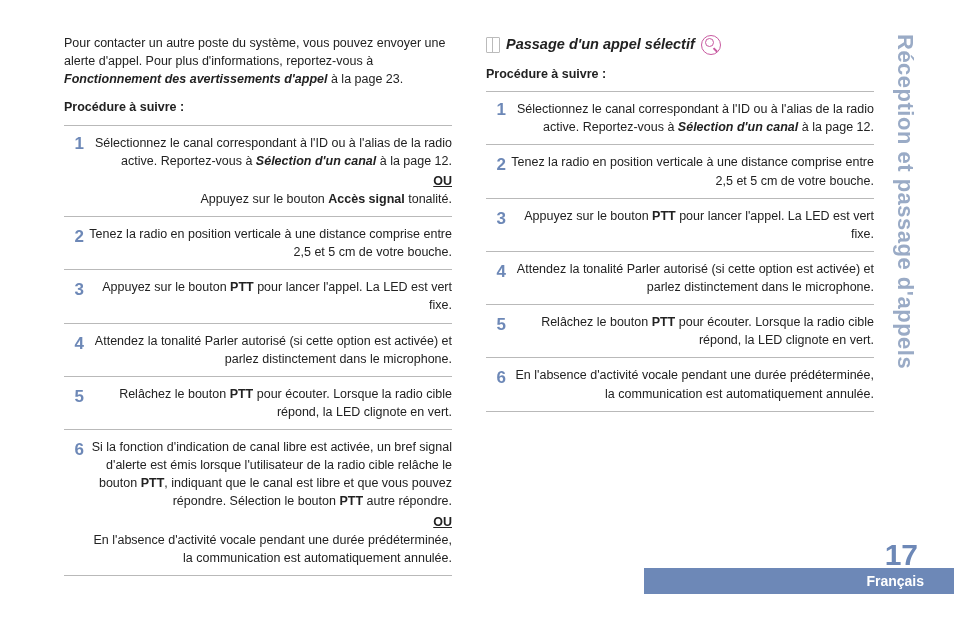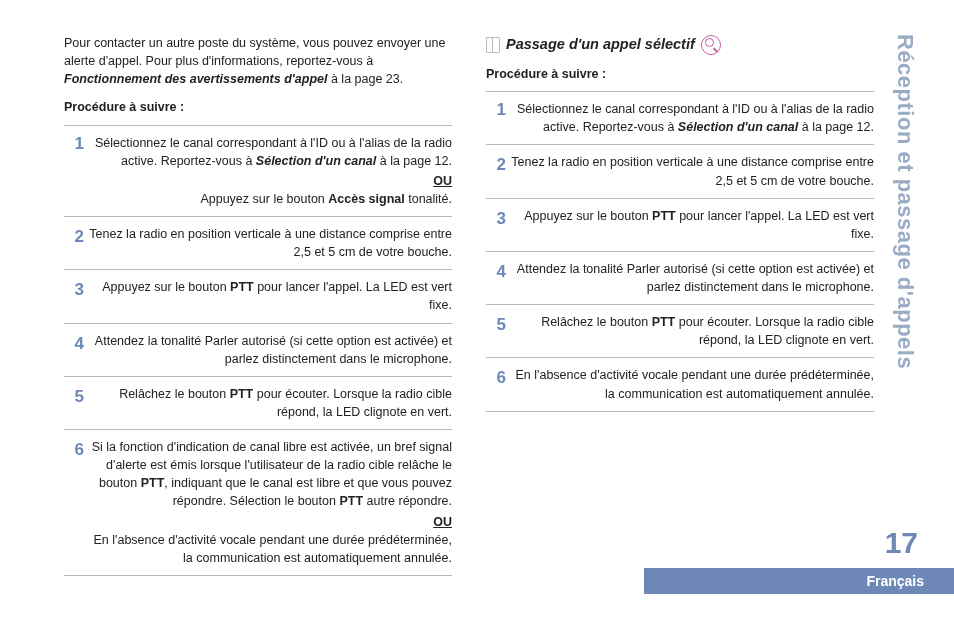--- a/index.html
+++ b/index.html
@@ -136,21 +136,21 @@
     font-size: 22px;
     font-weight: 700;
     color: #9aabc6;
     writing-mode: vertical-rl;
     text-orientation: mixed;
     letter-spacing: 0.5px;
   }
   .pagenum {
     position: absolute;
     right: 36px;
-    bottom: 58px;
+    bottom: 46px;
     color: #6d88b7;
     font-size: 30px;
     font-weight: 700;
   }
   .lang-bar {
     position: absolute;
     right: 0;
     bottom: 24px;
     height: 26px;
     width: 280px;

